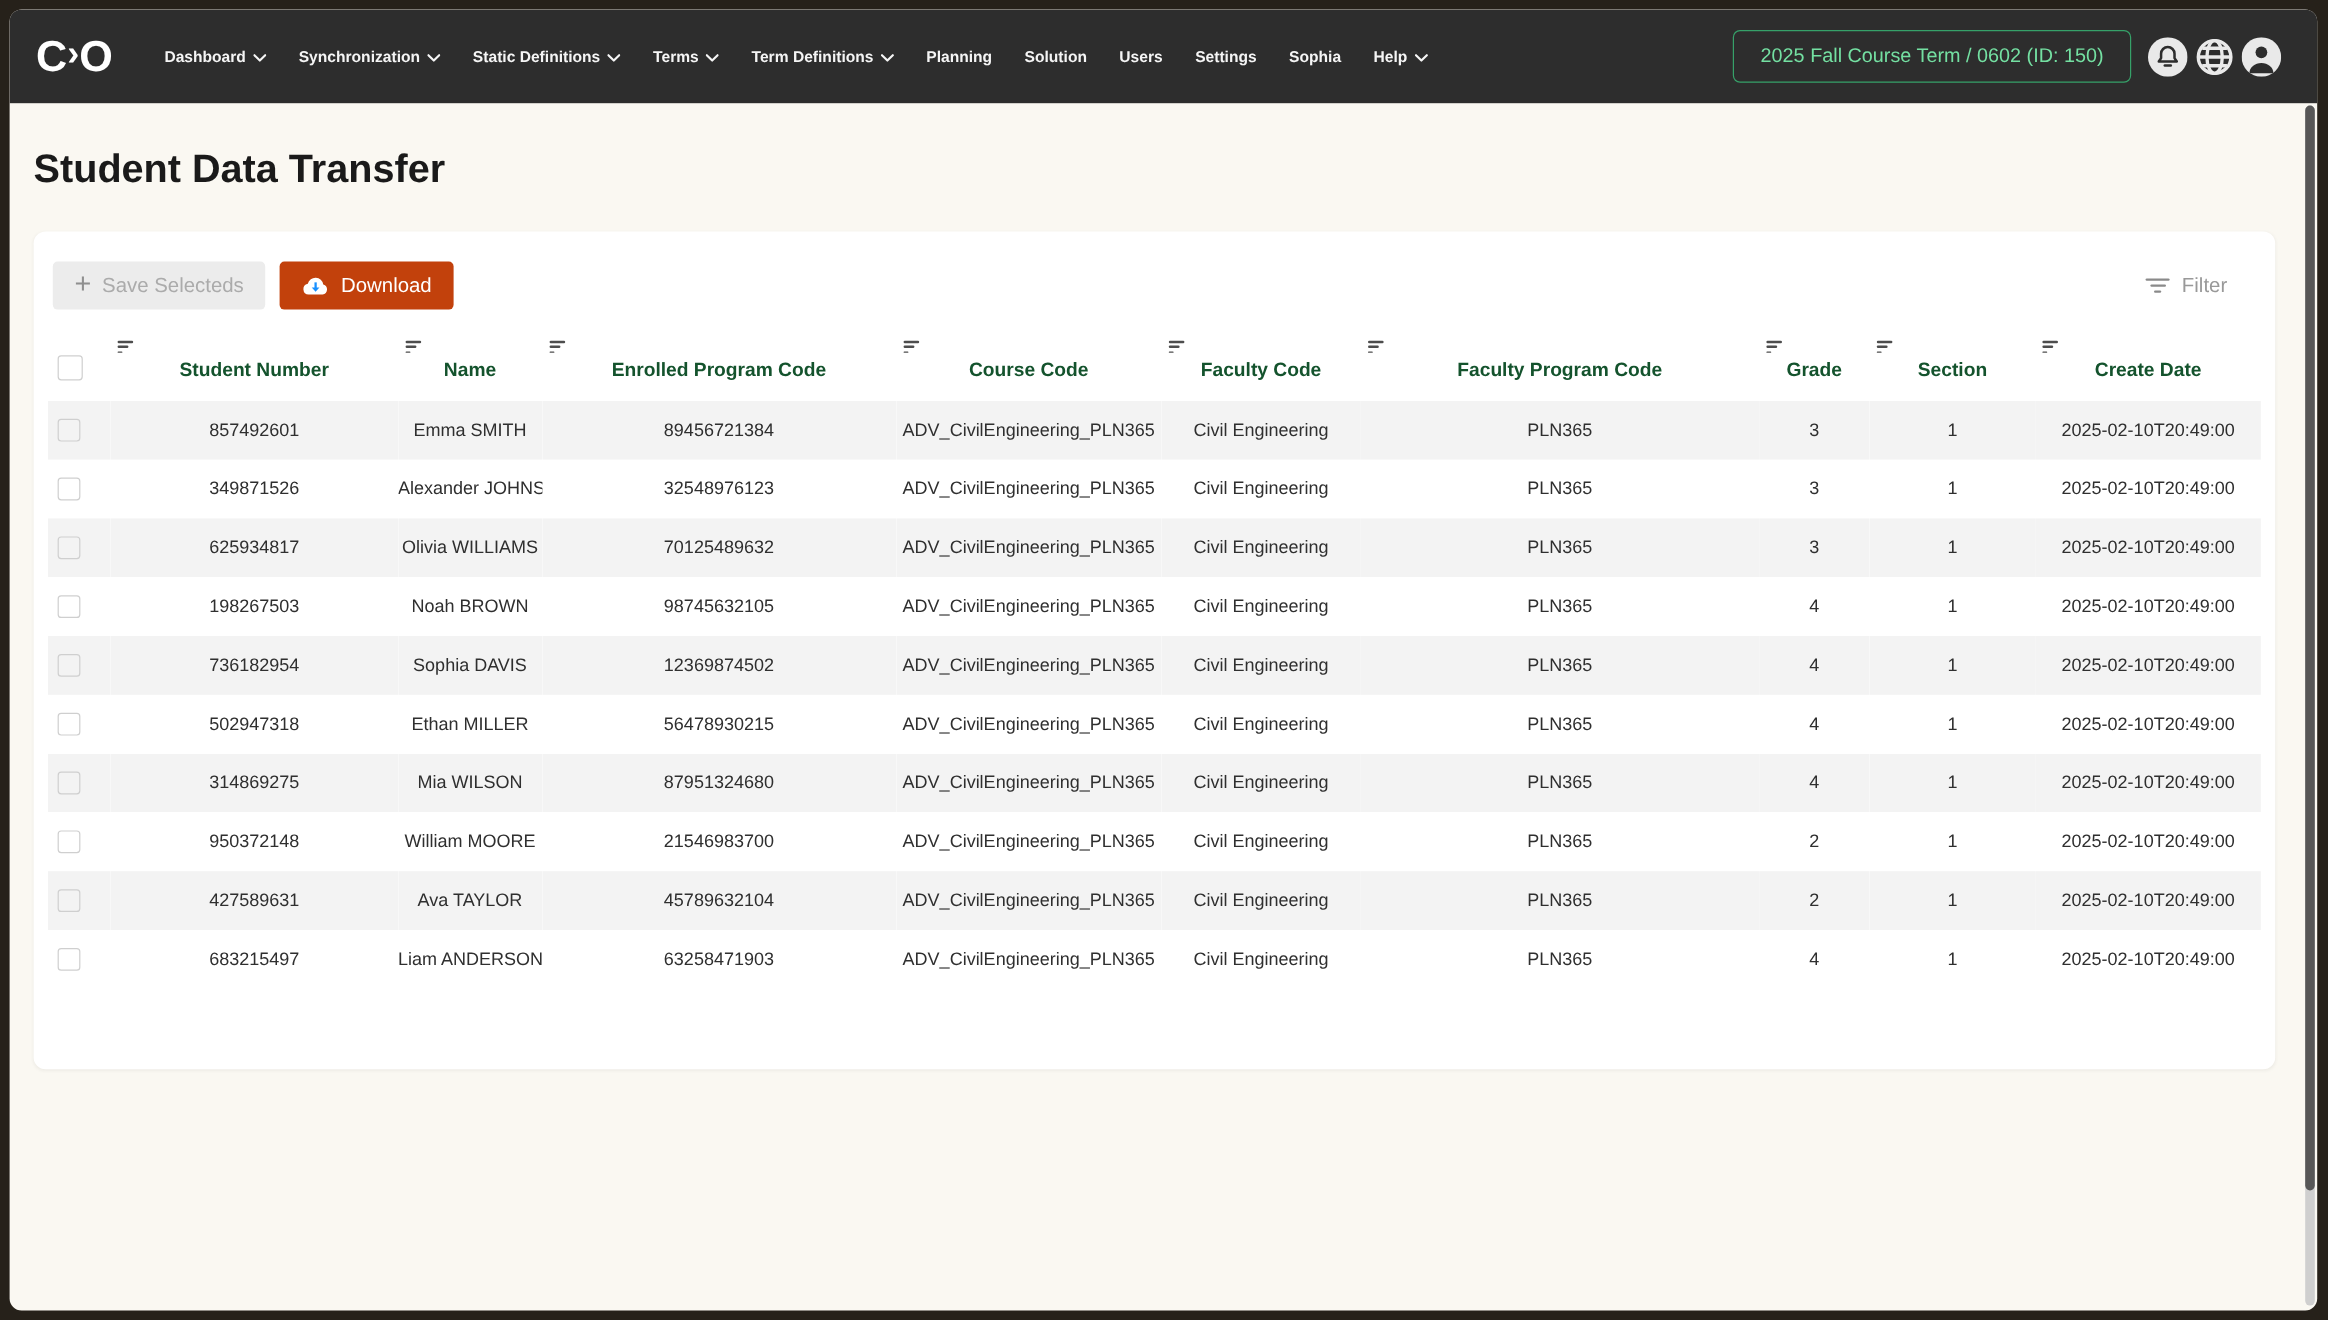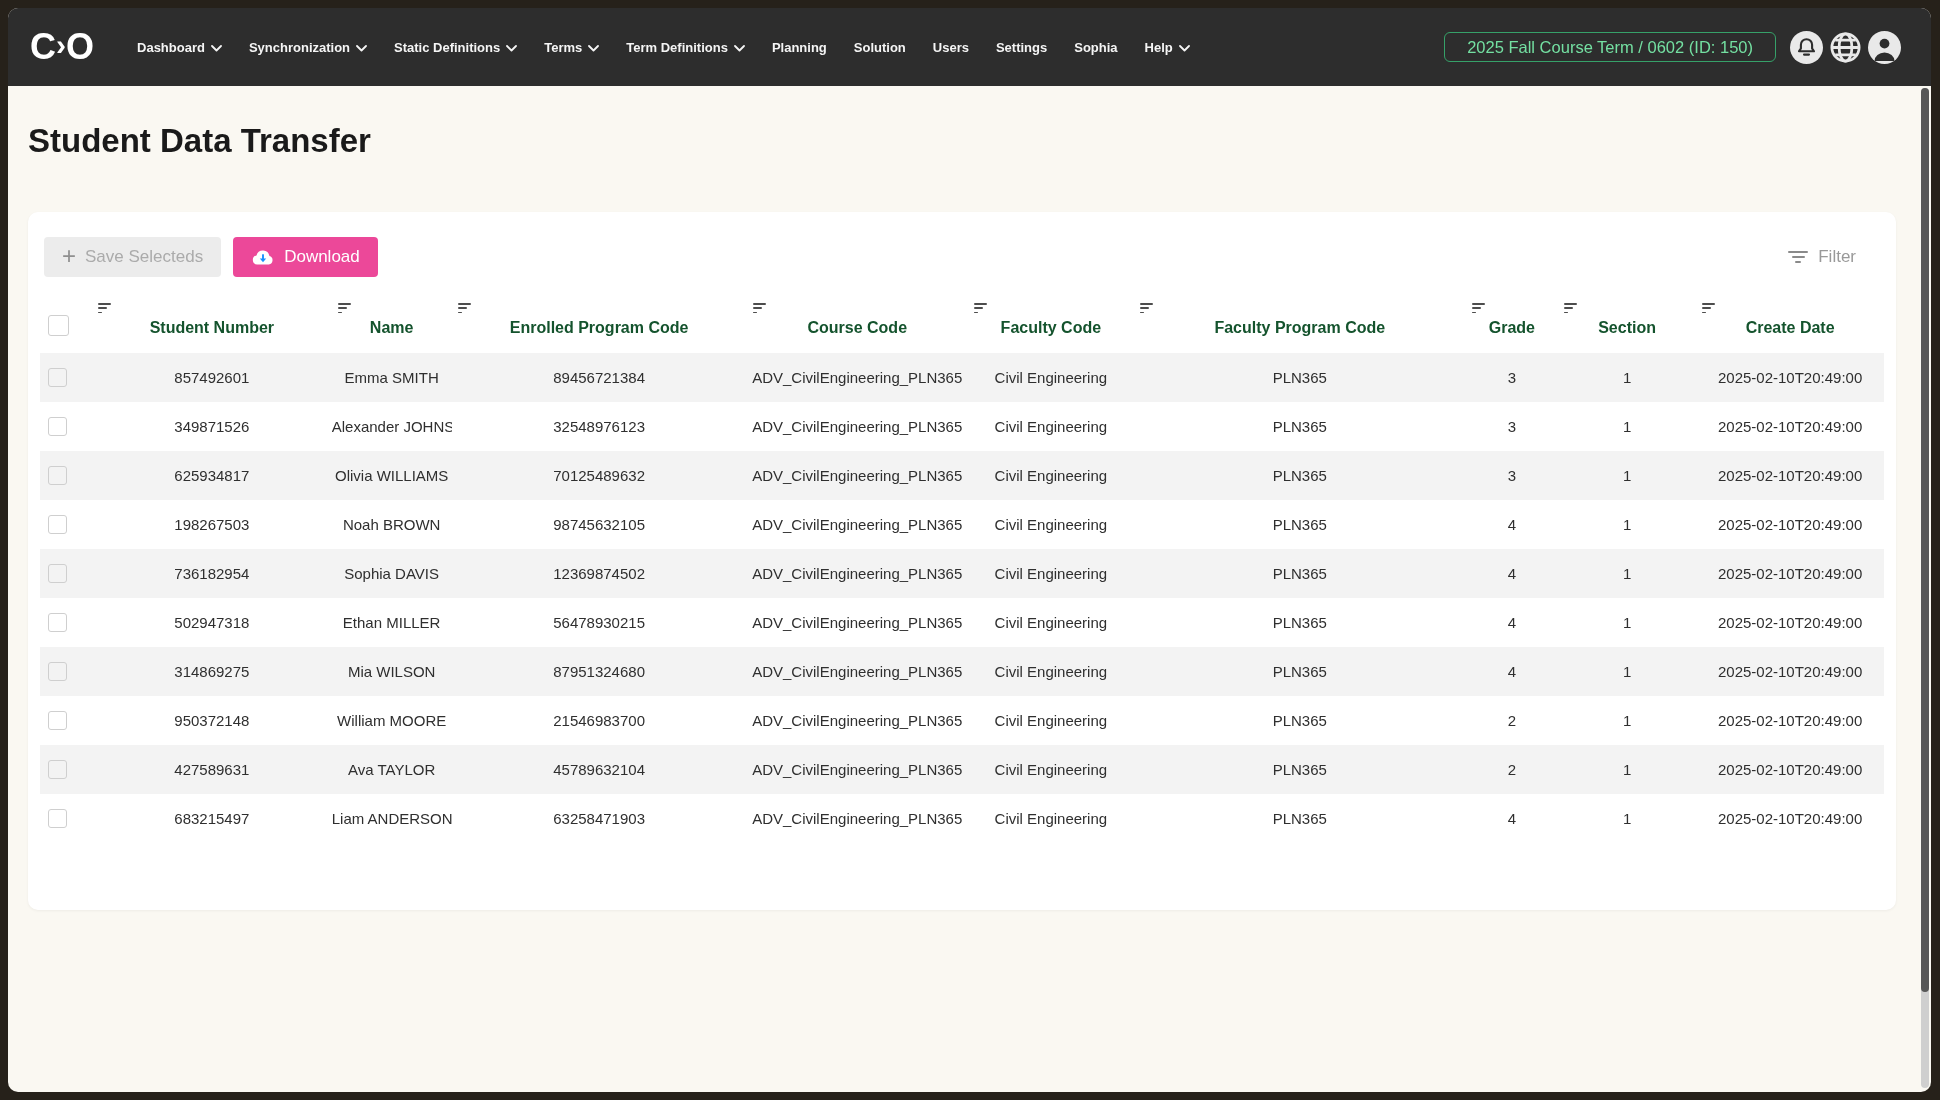--- a/index.html
+++ b/index.html
@@ -17,37 +17,37 @@
             padding:0 30px 0 22px; }
   .logo { display:flex; align-items:center; color:#fff; font-weight:800;
           font-size:36px; letter-spacing:-1px; margin-right:44px; cursor:pointer; }
   .logo .chev { font-size:30px; font-weight:800; margin:0 1px 4px 1px; }
   .nav-items { display:flex; align-items:center; gap:27px; }
   .nav-item { color:#f5f5f5; font-size:13px; font-weight:700; display:flex;
               align-items:center; gap:6px; cursor:pointer; white-space:nowrap; }
   .nav-item svg { margin-top:2px; }
   .nav-right { margin-left:auto; display:flex; align-items:center; gap:14px; }
   .term-badge { border:1px solid #36a169; color:#74e0a2; border-radius:6px;
-                height:30px; display:flex; align-items:center; padding:0 22px;
+                height:44px; display:flex; align-items:center; padding:0 22px;
                 font-size:16.5px; white-space:nowrap; cursor:pointer; }
   .nav-icons { display:flex; align-items:center; gap:6px; }
   .nav-icon { width:33px; height:33px; cursor:pointer; display:block; }
 
   
   .page-title { font-size:33px; font-weight:700; color:#1a1a1a;
-                margin:36px 0 52px 20px; }
+                margin:36px 0 33px 20px; }
   .card { background:#fff; border-radius:10px; margin:0 35px 0 20px;
           height:698px; box-shadow:0 1px 3px rgba(0,0,0,0.05); }
   .toolbar { display:flex; align-items:center; padding:25px 16px 0 16px; }
   .btn { height:40px; border:none; border-radius:4px; font-size:17px;
          display:flex; align-items:center; gap:9px; padding:0 18px;
          font-family:inherit; }
   .btn-save { background:#ececec; color:#ababab; cursor:default; margin-right:12px; }
   .btn-save .plus { font-size:24px; font-weight:400; color:#8f8f8f; line-height:1; margin-top:-2px;}
-  .btn-download { background:#ec4899; color:#fff; cursor:pointer; font-weight:400;justify-content:flex-end; }
+  .btn-download { background:#c2410c; color:#fff; cursor:pointer; font-weight:400;justify-content:flex-end; }
   .filter-ctl { margin-left:auto; margin-right:24px; display:flex; align-items:center;
                 gap:10px; color:#999; font-size:17px; cursor:pointer;justify-content:center; }
   .fbars { display:flex; flex-direction:column; align-items:center; gap:3px; }
   .fbars i { display:block; background:#8a8a8a; height:2px; border-radius:1px; }
   .fbars i:nth-child(1){ width:20px; } .fbars i:nth-child(2){ width:13px; }
   .fbars i:nth-child(3){ width:6px; }
 
   
   table { width:calc(100% - 24px); margin:20px 12px 0 12px; border-collapse:collapse;
           table-layout:fixed; }

